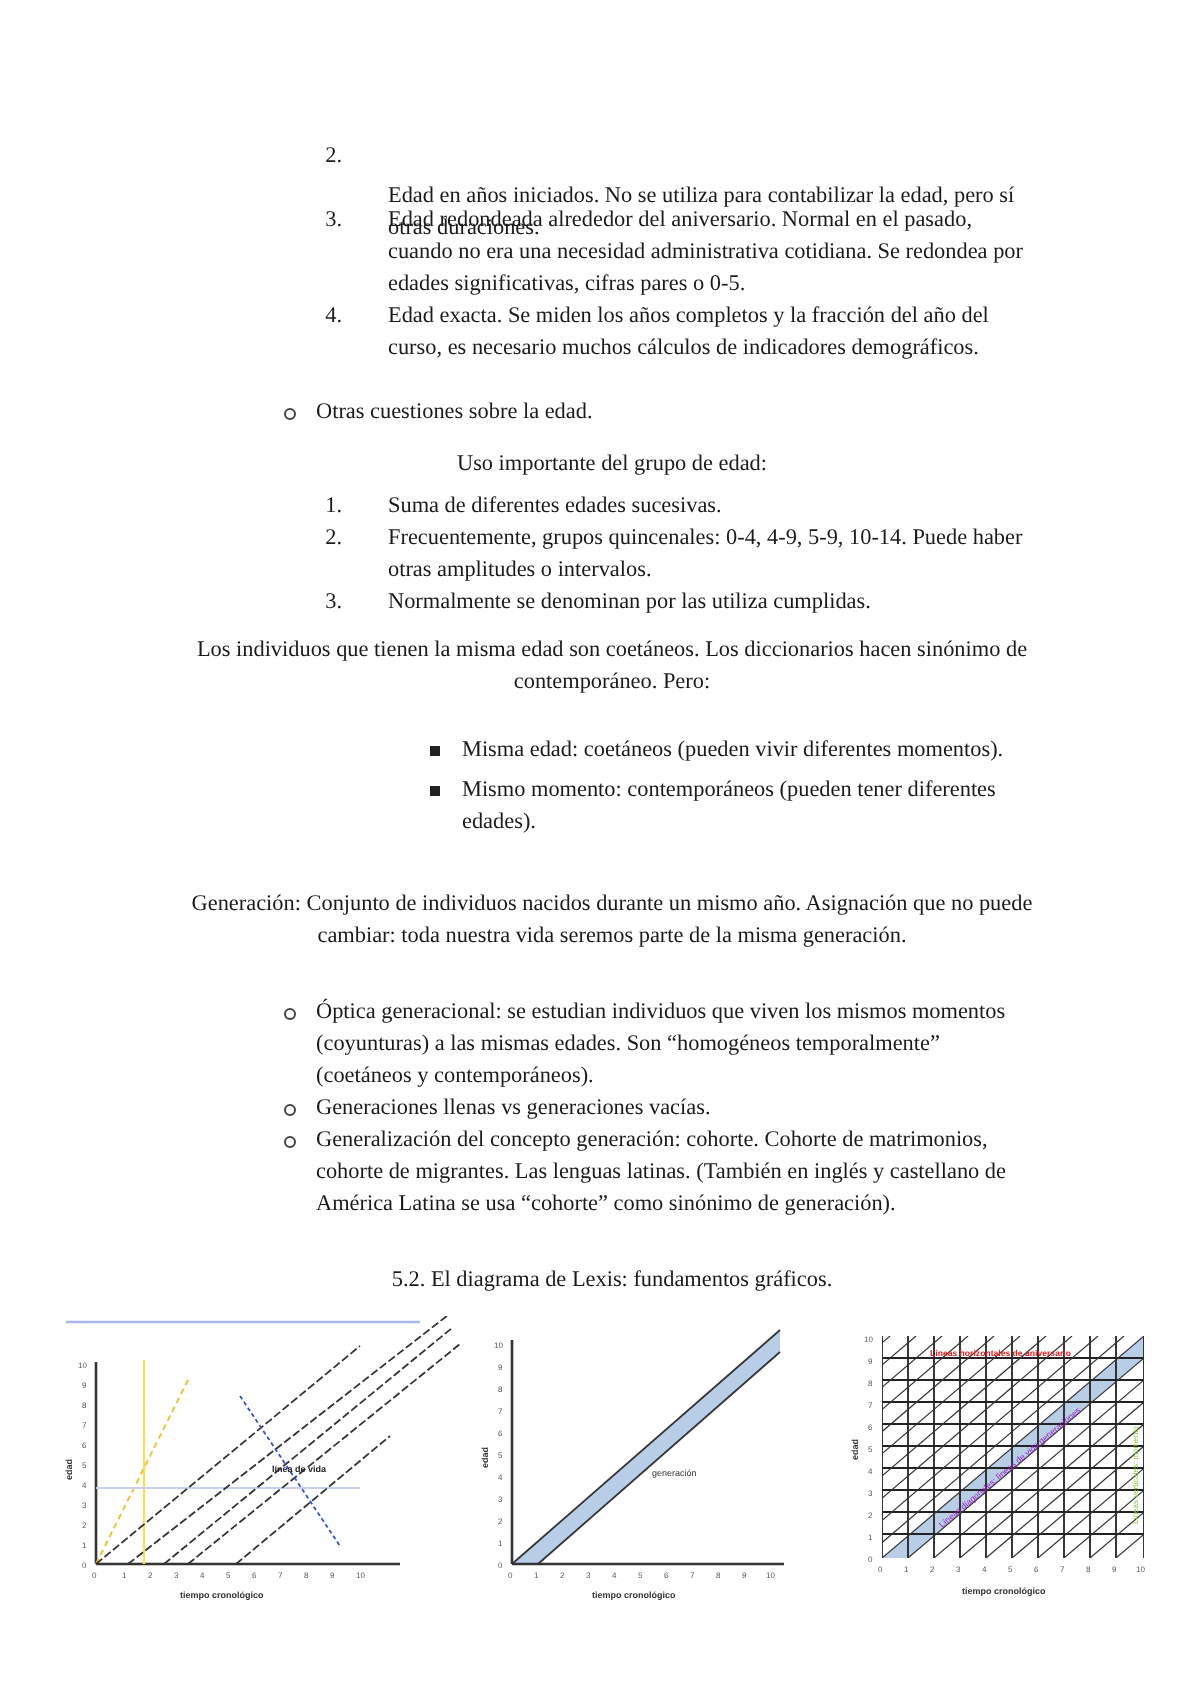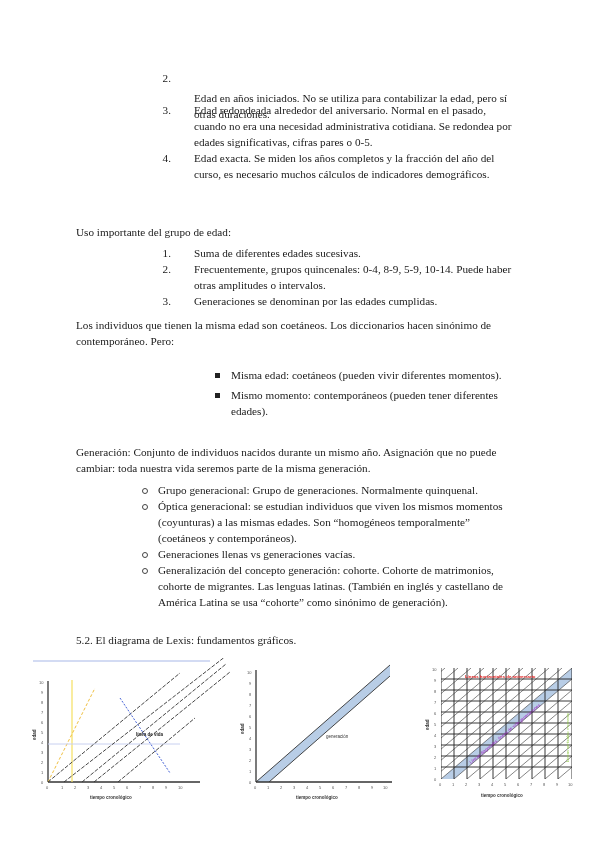--- a/index.html
+++ b/index.html
@@ -1,19 +1,19 @@
 <!DOCTYPE html>
 <html><head>
 <meta charset="utf-8">
 <style>
   html, body { margin: 0; padding: 0; background: #ffffff; }
   body { width: 600px; height: 848px; position: relative; overflow: hidden;
          font-family: "Liberation Serif", "DejaVu Serif", serif; color: #1a1a1a; font-size: 11.2px; line-height: 16px; }
   .page { position: absolute; left: 0; top: 0; width: 600px; height: 848px; }
-  .para { position: absolute; left: 76px; width: 440px; }
+  .para { position: absolute; left: 86px; width: 440px; text-align: center; }
   .li { position: absolute; }
   .li .marker { position: absolute; text-align: right; }
   .li .txt { display: block; }
   .sq { display: inline-block; width: 5px; height: 5px; background: #222; }
   .dot { display: inline-block; width: 5px; height: 5px; border-radius: 50%; background: #222; }
   .circ { display: inline-block; width: 4px; height: 4px; border-radius: 50%; border: 1px solid #444; }
   .fig { position: absolute; }
   svg text { font-family: "Liberation Sans", "DejaVu Sans", sans-serif; }
 </style>
 </head>
@@ -27,54 +27,54 @@
   </div>
   <div class="li" style="left:173px; top:102px; width:345px;">
     <span class="marker" style="left:-12px; width:10px;">3.</span>
     <span class="txt" style="padding-left:21px;">Edad redondeada alrededor del aniversario. Normal en el pasado, cuando no era una necesidad administrativa cotidiana. Se redondea por edades significativas, cifras pares o 0-5.</span>
   </div>
   <div class="li" style="left:173px; top:150px; width:345px;">
     <span class="marker" style="left:-12px; width:10px;">4.</span>
     <span class="txt" style="padding-left:21px;">Edad exacta. Se miden los años completos y la fracción del año del curso, es necesario muchos cálculos de indicadores demográficos.</span>
   </div>
 
+  <div class="li" style="left:140px; top:198px; width:380px;">
+    <span class="circ" style="position:absolute; left:2px; top:6px;"></span>
+    <span class="txt" style="padding-left:18px;">Otras cuestiones sobre la edad.</span>
+  </div>
 
   <div class="para" style="top:224px;">Uso importante del grupo de edad:</div>
 
   <div class="li" style="left:173px; top:245px; width:345px;">
     <span class="marker" style="left:-12px; width:10px;">1.</span>
     <span class="txt" style="padding-left:21px;">Suma de diferentes edades sucesivas.</span>
   </div>
   <div class="li" style="left:173px; top:261px; width:345px;">
     <span class="marker" style="left:-12px; width:10px;">2.</span>
-    <span class="txt" style="padding-left:21px;">Frecuentemente, grupos quincenales: 0-4, 8-9, 5-9, 10-14. Puede haber otras amplitudes o intervalos.</span>
+    <span class="txt" style="padding-left:21px;">Frecuentemente, grupos quincenales: 0-4, 4-9, 5-9, 10-14. Puede haber otras amplitudes o intervalos.</span>
   </div>
   <div class="li" style="left:173px; top:293px; width:345px;">
     <span class="marker" style="left:-12px; width:10px;">3.</span>
-    <span class="txt" style="padding-left:21px;">Generaciones se denominan por las edades cumplidas.</span>
+    <span class="txt" style="padding-left:21px;">Normalmente se denominan por las utiliza cumplidas.</span>
   </div>
 
   <div class="para" style="top:317px;">Los individuos que tienen la misma edad son coetáneos. Los diccionarios hacen sinónimo de contemporáneo. Pero:</div>
 
   <div class="li" style="left:213px; top:355px; width:300px;margin-top:12px;">
     <span class="sq" style="position:absolute; left:2px; top:6px;"></span>
     <span class="txt" style="padding-left:18px;">Misma edad: coetáneos (pueden vivir diferentes momentos).</span>
   </div>
   <div class="li" style="left:213px; top:387px; width:300px;">
     <span class="sq" style="position:absolute; left:2px; top:6px;"></span>
     <span class="txt" style="padding-left:18px;">Mismo momento: contemporáneos (pueden tener diferentes edades).</span>
   </div>
 
 
   <div class="para" style="top:444px;">Generación: Conjunto de individuos nacidos durante un mismo año. Asignación que no puede cambiar: toda nuestra vida seremos parte de la misma generación.</div>
 
-  <div class="li" style="left:140px; top:482px; width:380px;">
-    <span class="circ" style="position:absolute; left:2px; top:6px;"></span>
-    <span class="txt" style="padding-left:18px;">Grupo generacional: Grupo de generaciones. Normalmente quinquenal.</span>
-  </div>
   <div class="li" style="left:140px; top:498px; width:380px;">
     <span class="circ" style="position:absolute; left:2px; top:6px;"></span>
     <span class="txt" style="padding-left:18px;">Óptica generacional: se estudian individuos que viven los mismos momentos (coyunturas) a las mismas edades. Son “homogéneos temporalmente” (coetáneos y contemporáneos).</span>
   </div>
   <div class="li" style="left:140px; top:562px; width:380px;">
     <span class="circ" style="position:absolute; left:2px; top:6px;"></span>
     <span class="txt" style="padding-left:18px;">Generalización del concepto generación: cohorte. Cohorte de matrimonios, cohorte de migrantes. Las lenguas latinas. (También en inglés y castellano de América Latina se usa “cohorte” como sinónimo de generación).</span>
   </div>
   <div class="li" style="left:140px; top:546px; width:380px;">
     <span class="circ" style="position:absolute; left:2px; top:6px;"></span>

